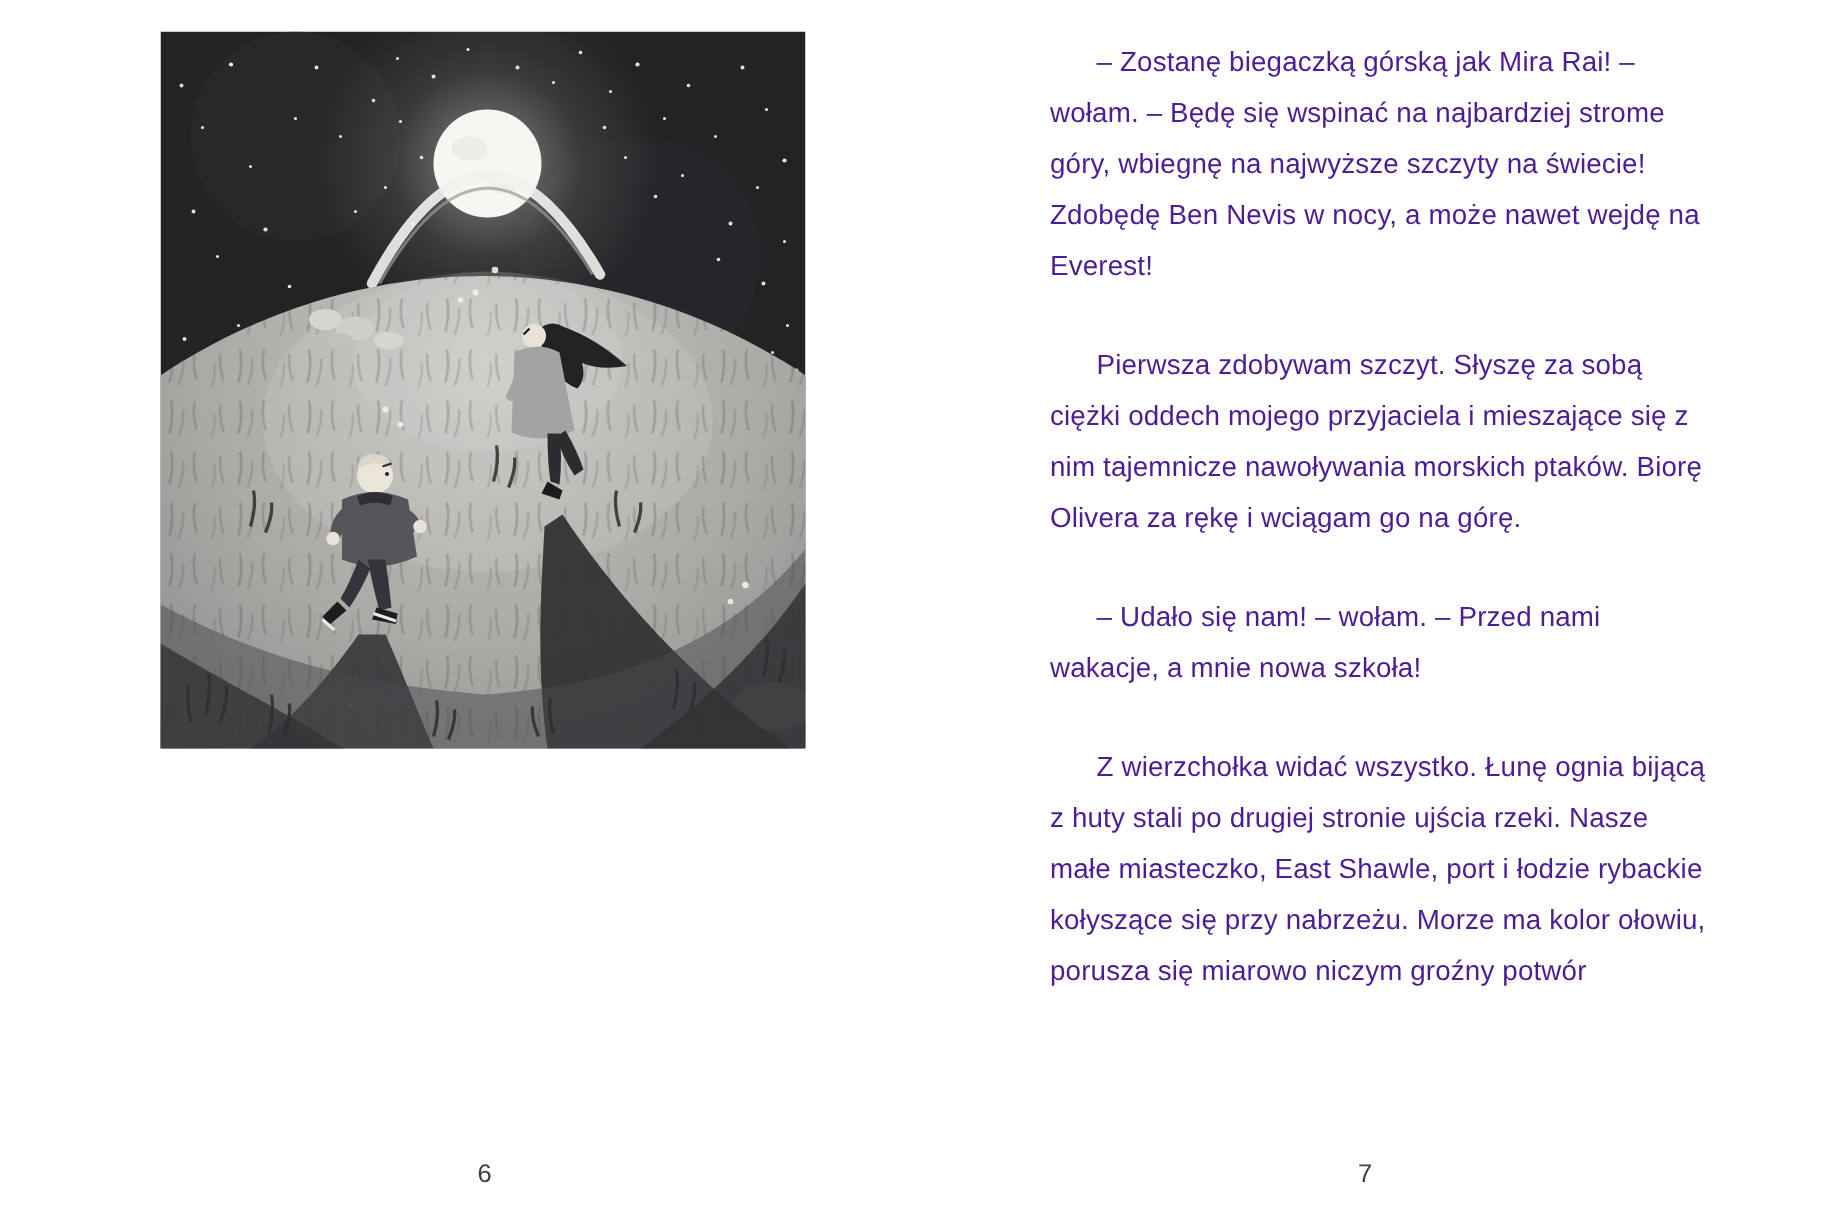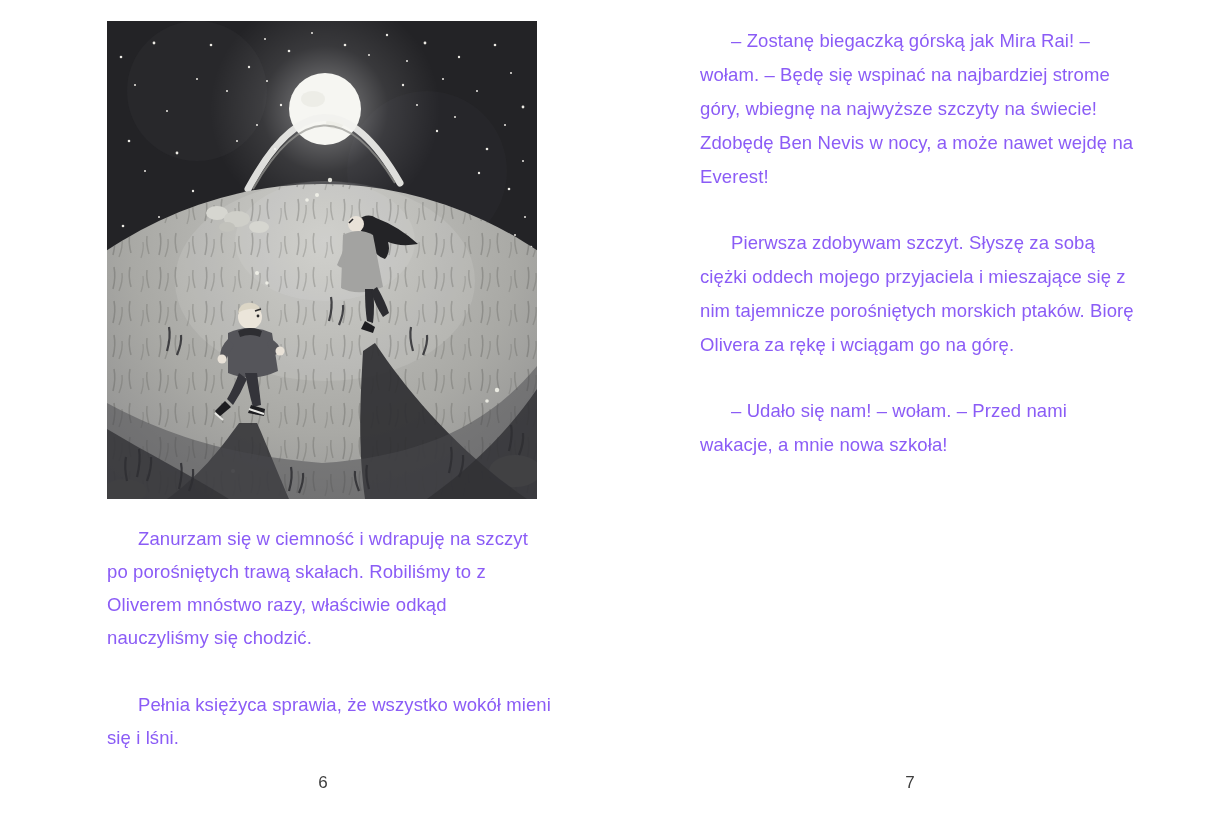--- a/index.html
+++ b/index.html
@@ -25,21 +25,21 @@
     width: 430px;
     height: 478px;
     margin: 0;
   }
   .illustration svg { display: block; }
   .text-block p {
     margin: 0 0 32px 0;
     text-indent: 31px;
     font-size: 18.5px;
     line-height: 34px;
-    color: #8b5cf6;
+    color: #4c1d95;
     letter-spacing: 0.1px;
   }
   .left-text {
     position: absolute;
     left: 107px;
     top: 522px;
     width: 446px;
   }
   .left-text p { line-height: 33px; margin-bottom: 34px; }
   .right-text {
@@ -228,26 +228,23 @@
         <path d="M222 300 q4 -14 2 -24"></path>
           <path d="M232 304 q5 -12 4 -20"></path>
         <path d="M306 330 q-4 -14 -2 -24"></path>
           <path d="M316 334 q5 -12 4 -20"></path>
         <path d="M60 330 q4 -14 2 -24"></path>
           <path d="M70 334 q5 -12 4 -20"></path>
       </g>
     </svg>
   </figure>
 
-  <div class="text-block left-text">
-    <p>Zanurzam się w ciemność i wdrapuję na szczyt po porośniętych trawą skałach. Robiliśmy to z Oliverem mnóstwo razy, właściwie odkąd nauczyliśmy się chodzić.</p>
-    <p>Pełnia księżyca sprawia, że wszystko wokół mieni się i lśni.</p>
-  </div>
   <div class="page-number left">6</div>
 
   <div class="text-block right-text">
     <p>– Zostanę biegaczką górską jak Mira Rai! – wołam. – Będę się wspinać na najbardziej strome góry, wbiegnę na najwyższe szczyty na świecie! Zdobędę Ben Nevis w nocy, a może nawet wejdę na Everest!</p>
-    <p>Pierwsza zdobywam szczyt. Słyszę za sobą ciężki oddech mojego przyjaciela i mieszające się z nim tajemnicze porośniętych morskich ptaków. Biorę Olivera za rękę i wciągam go na górę.</p>
+    <p>Pierwsza zdobywam szczyt. Słyszę za sobą ciężki oddech mojego przyjaciela i mieszające się z nim tajemnicze nawoływania morskich ptaków. Biorę Olivera za rękę i wciągam go na górę.</p>
     <p>– Udało się nam! – wołam. – Przed nami wakacje, a mnie nowa szkoła!</p>
+    <p>Z wierzchołka widać wszystko. Łunę ognia bijącą z huty stali po drugiej stronie ujścia rzeki. Nasze małe miasteczko, East Shawle, port i łodzie rybackie kołyszące się przy nabrzeżu. Morze ma kolor ołowiu, porusza się miarowo niczym groźny potwór</p>
   </div>
   <div class="page-number right">7</div>
 
 </div>
 
 </body></html>

